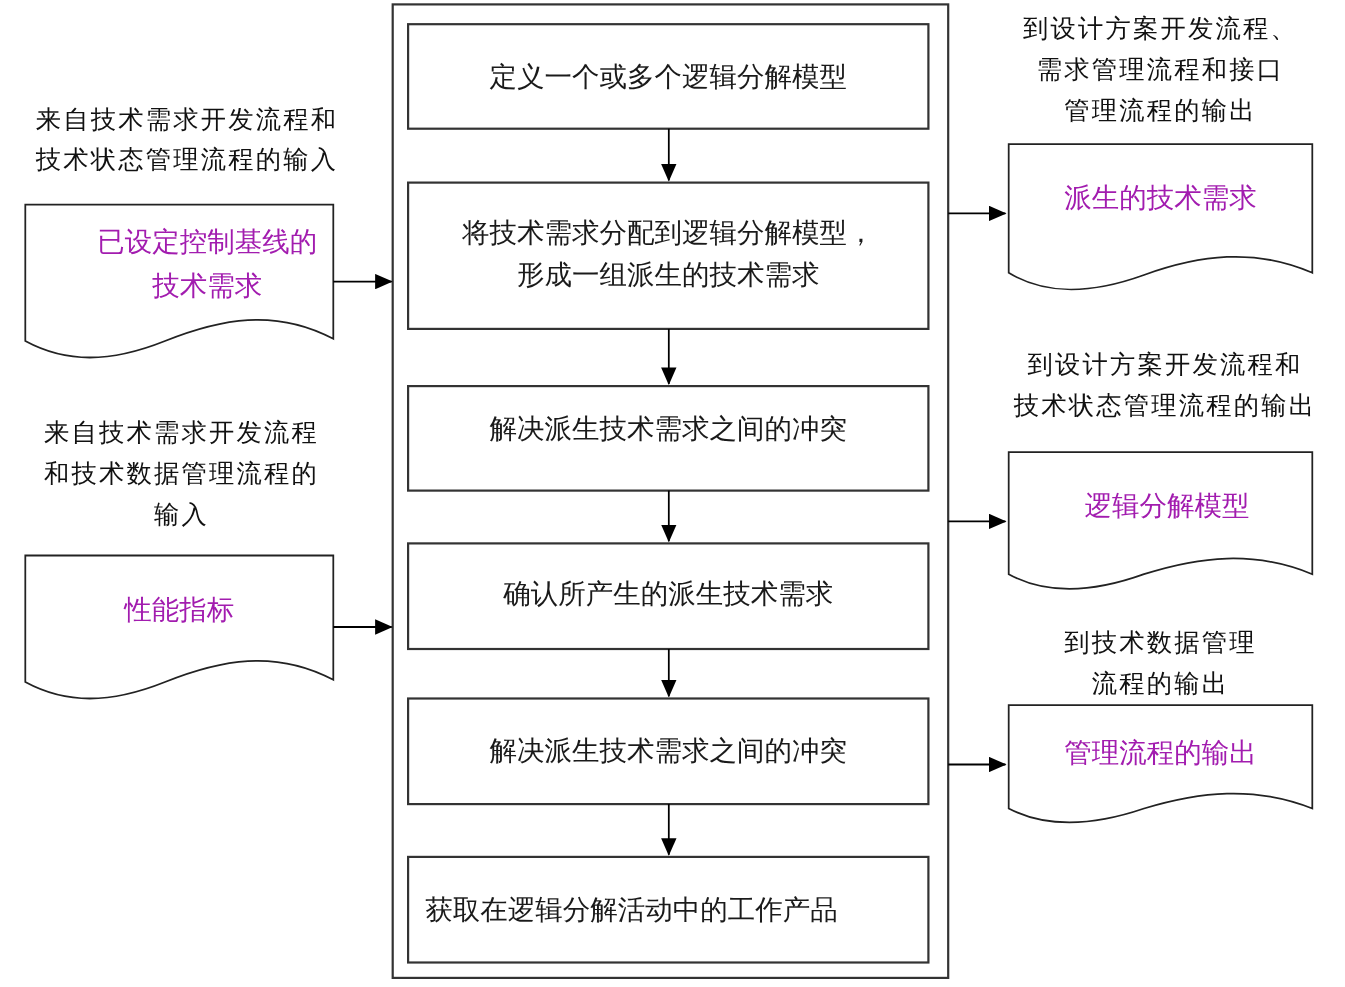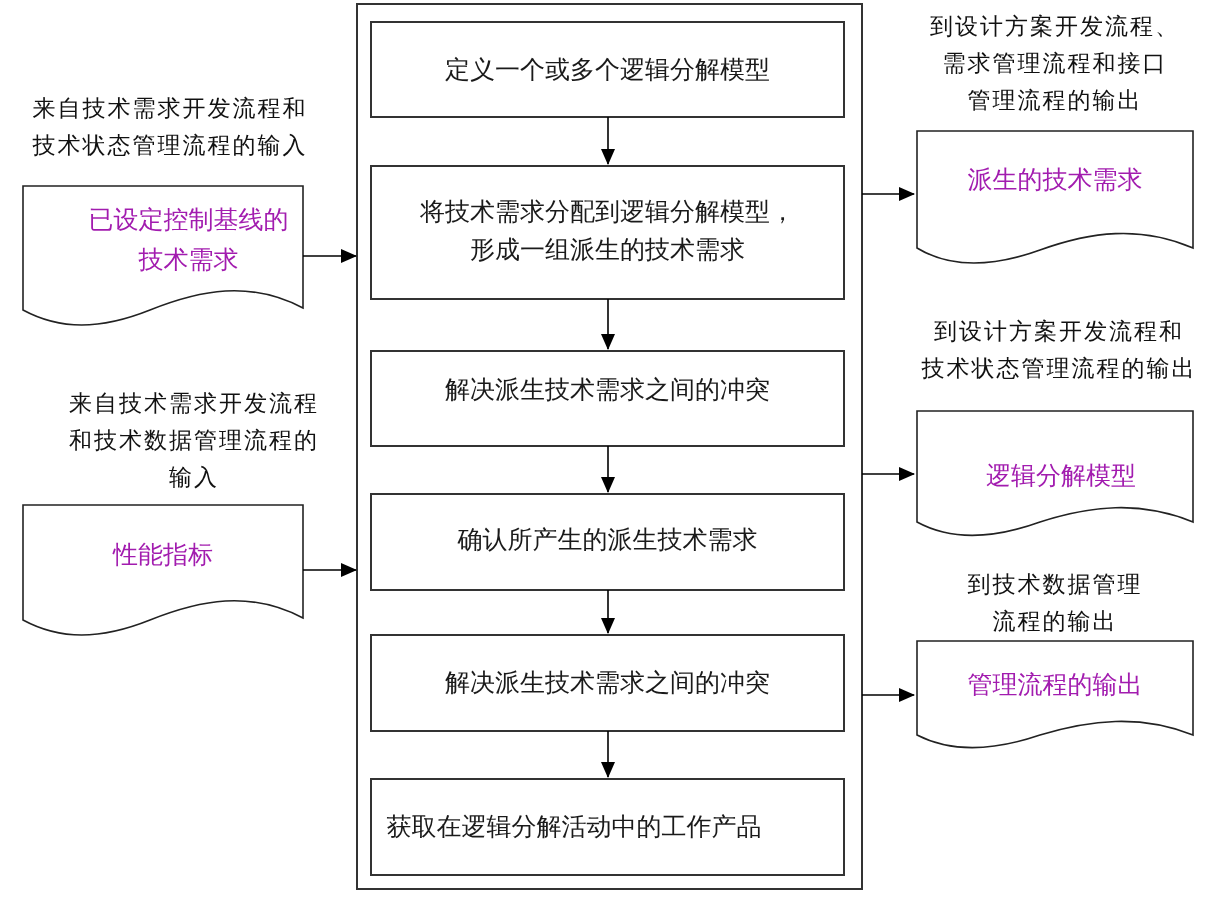--- a/index.html
+++ b/index.html
@@ -61,31 +61,31 @@
 <div class="step-text" style="left:371px; top:22px; width:473px; height:95px;">定义一个或多个逻辑分解模型</div>
 <div class="step-text" style="left:371px; top:164px; width:473px; height:133px;">将技术需求分配到逻辑分解模型，
 形成一组派生的技术需求</div>
 <div class="step-text" style="left:371px; top:351px; width:473px; height:77px;">解决派生技术需求之间的冲突</div>
 <div class="step-text" style="left:371px; top:494px; width:473px; height:96px;font-family:Liberation Mono, monospace;">确认所产生的派生技术需求</div>
 <div class="step-text" style="left:371px; top:635px; width:473px; height:96px;">解决派生技术需求之间的冲突</div>
 <div class="step-text" style="left:371px; top:779px; width:406px; height:96px;">获取在逻辑分解活动中的工作产品</div>
 
 <div class="caption" style="left:0px; top:90px; width:340px;">来自技术需求开发流程和
 技术状态管理流程的输入</div>
-<div class="caption" style="left:0px; top:385px; width:330px;margin-left:29px;">来自技术需求开发流程
+<div class="caption" style="left:0px; top:375px; width:330px;">来自技术需求开发流程
 和技术数据管理流程的
 输入</div>
 
 <div class="doc-text" style="left:23px; top:190px; width:331px; height:100px;">已设定控制基线的
 技术需求</div>
 <div class="doc-text" style="left:23px; top:520px; width:280px; height:70px;">性能指标</div>
 
 <div class="caption" style="left:895px; top:8px; width:320px;">到设计方案开发流程、
 需求管理流程和接口
 管理流程的输出</div>
 <div class="caption" style="left:895px; top:313px; width:328px;">到设计方案开发流程和
 技术状态管理流程的输出</div>
 <div class="caption" style="left:905px; top:566px; width:300px;">到技术数据管理
 流程的输出</div>
 
 <div class="doc-text" style="left:917px; top:140px; width:276px; height:80px;">派生的技术需求</div>
-<div class="doc-text" style="left:917px; top:436px; width:288px; height:80px;">逻辑分解模型</div>
+<div class="doc-text" style="left:917px; top:420px; width:288px; height:80px;">逻辑分解模型</div>
 <div class="doc-text" style="left:917px; top:650px; width:276px; height:70px;">管理流程的输出</div>
 
 </body></html>

